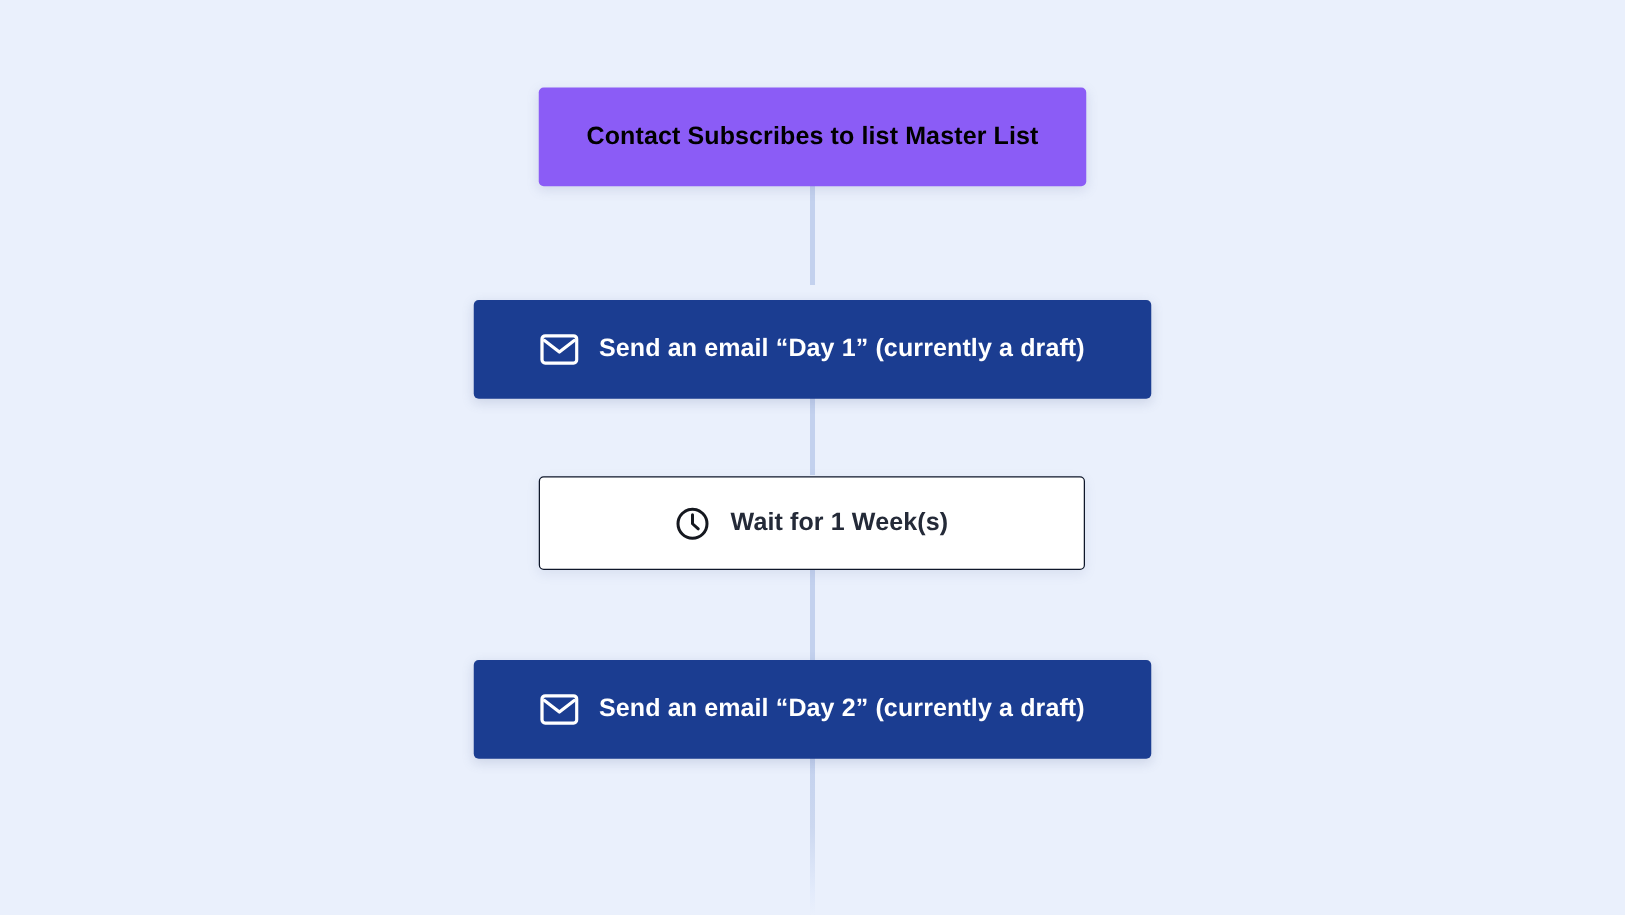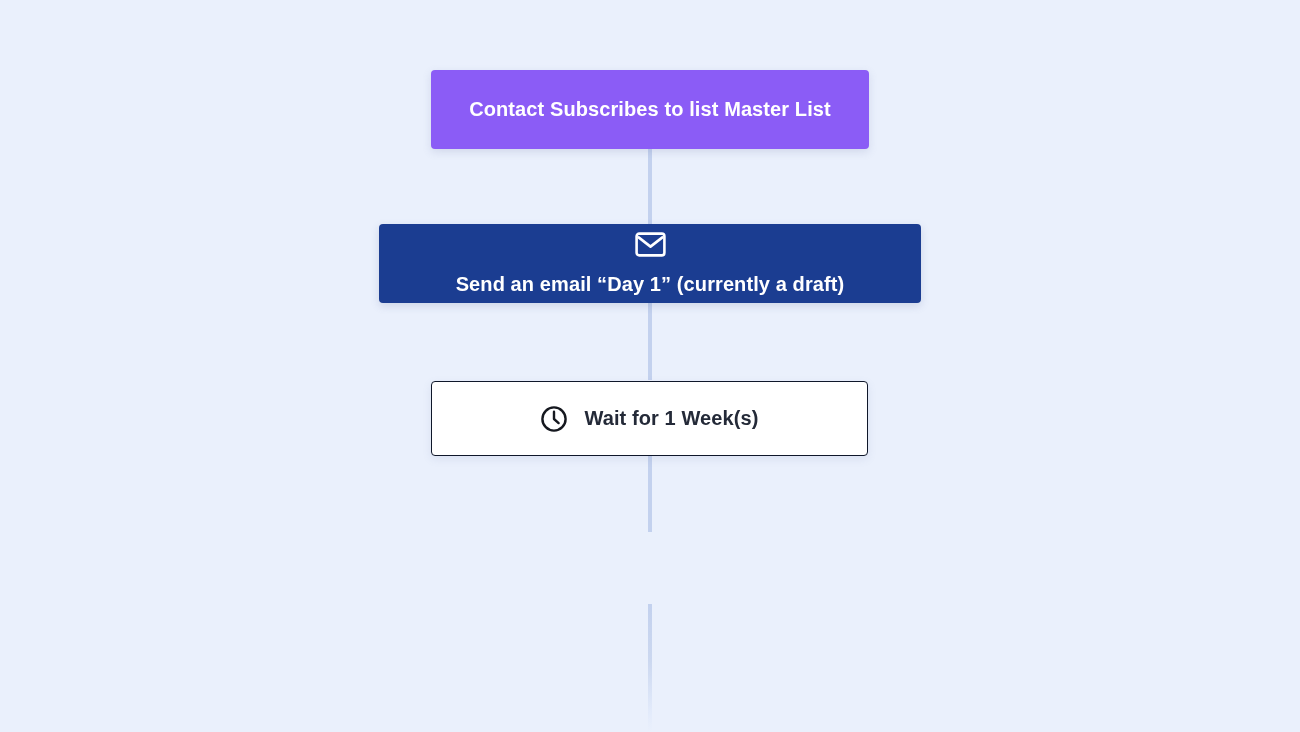--- a/index.html
+++ b/index.html
@@ -49,34 +49,34 @@
 
   .node-trigger {
     left: 431px;
     top: 70px;
     width: 438px;
     height: 79px;
     background: #8b5cf6;
     box-shadow: 0 3px 9px rgba(100, 110, 160, 0.18);
   }
   .node-trigger .node-label {
-    color: #ffffff;
+    color: #000000;
     font-size: 20px;
     font-weight: bold;
     letter-spacing: 0.1px;
   }
 
   .node-email {
     left: 379px;
     width: 542px;
     height: 79px;
     background: #1b3d91;
     box-shadow: 0 3px 9px rgba(90, 105, 150, 0.20);
   }
-  .node-email-1 { top: 224px; flex-direction: column; }
+  .node-email-1 { top: 240px; }
   .node-email-2 { top: 528px; }
   .node-email .node-label {
     color: #ffffff;
     font-size: 20px;
     font-weight: bold;
     letter-spacing: 0.1px;
   }
 
   .node-wait {
     left: 431px;
@@ -129,14 +129,23 @@
   <div class="node node-wait">
     <span class="node-icon">
       <svg width="28" height="28" viewBox="0 0 28 28" fill="none" stroke="#15181f" stroke-width="2.4" stroke-linecap="round" stroke-linejoin="round">
         <circle cx="14" cy="14" r="11.6"></circle>
         <path d="M14 6.8 L14 14 L18.6 18.1"></path>
       </svg>
     </span>
     <span class="node-label">Wait for 1 Week(s)</span>
   </div>
 
+  <div class="node node-email node-email-2">
+    <span class="node-icon">
+      <svg width="31" height="25" viewBox="0 0 31 25" fill="none" stroke="#ffffff" stroke-width="2.6" stroke-linecap="round" stroke-linejoin="round">
+        <rect x="1.6" y="1.6" width="27.8" height="21.8" rx="2.6"></rect>
+        <path d="M3.6 5.4 L15.5 14.6 L27.4 5.4"></path>
+      </svg>
+    </span>
+    <span class="node-label">Send an email “Day 2” (currently a draft)</span>
+  </div>
 
 </div>
 
 </body></html>

